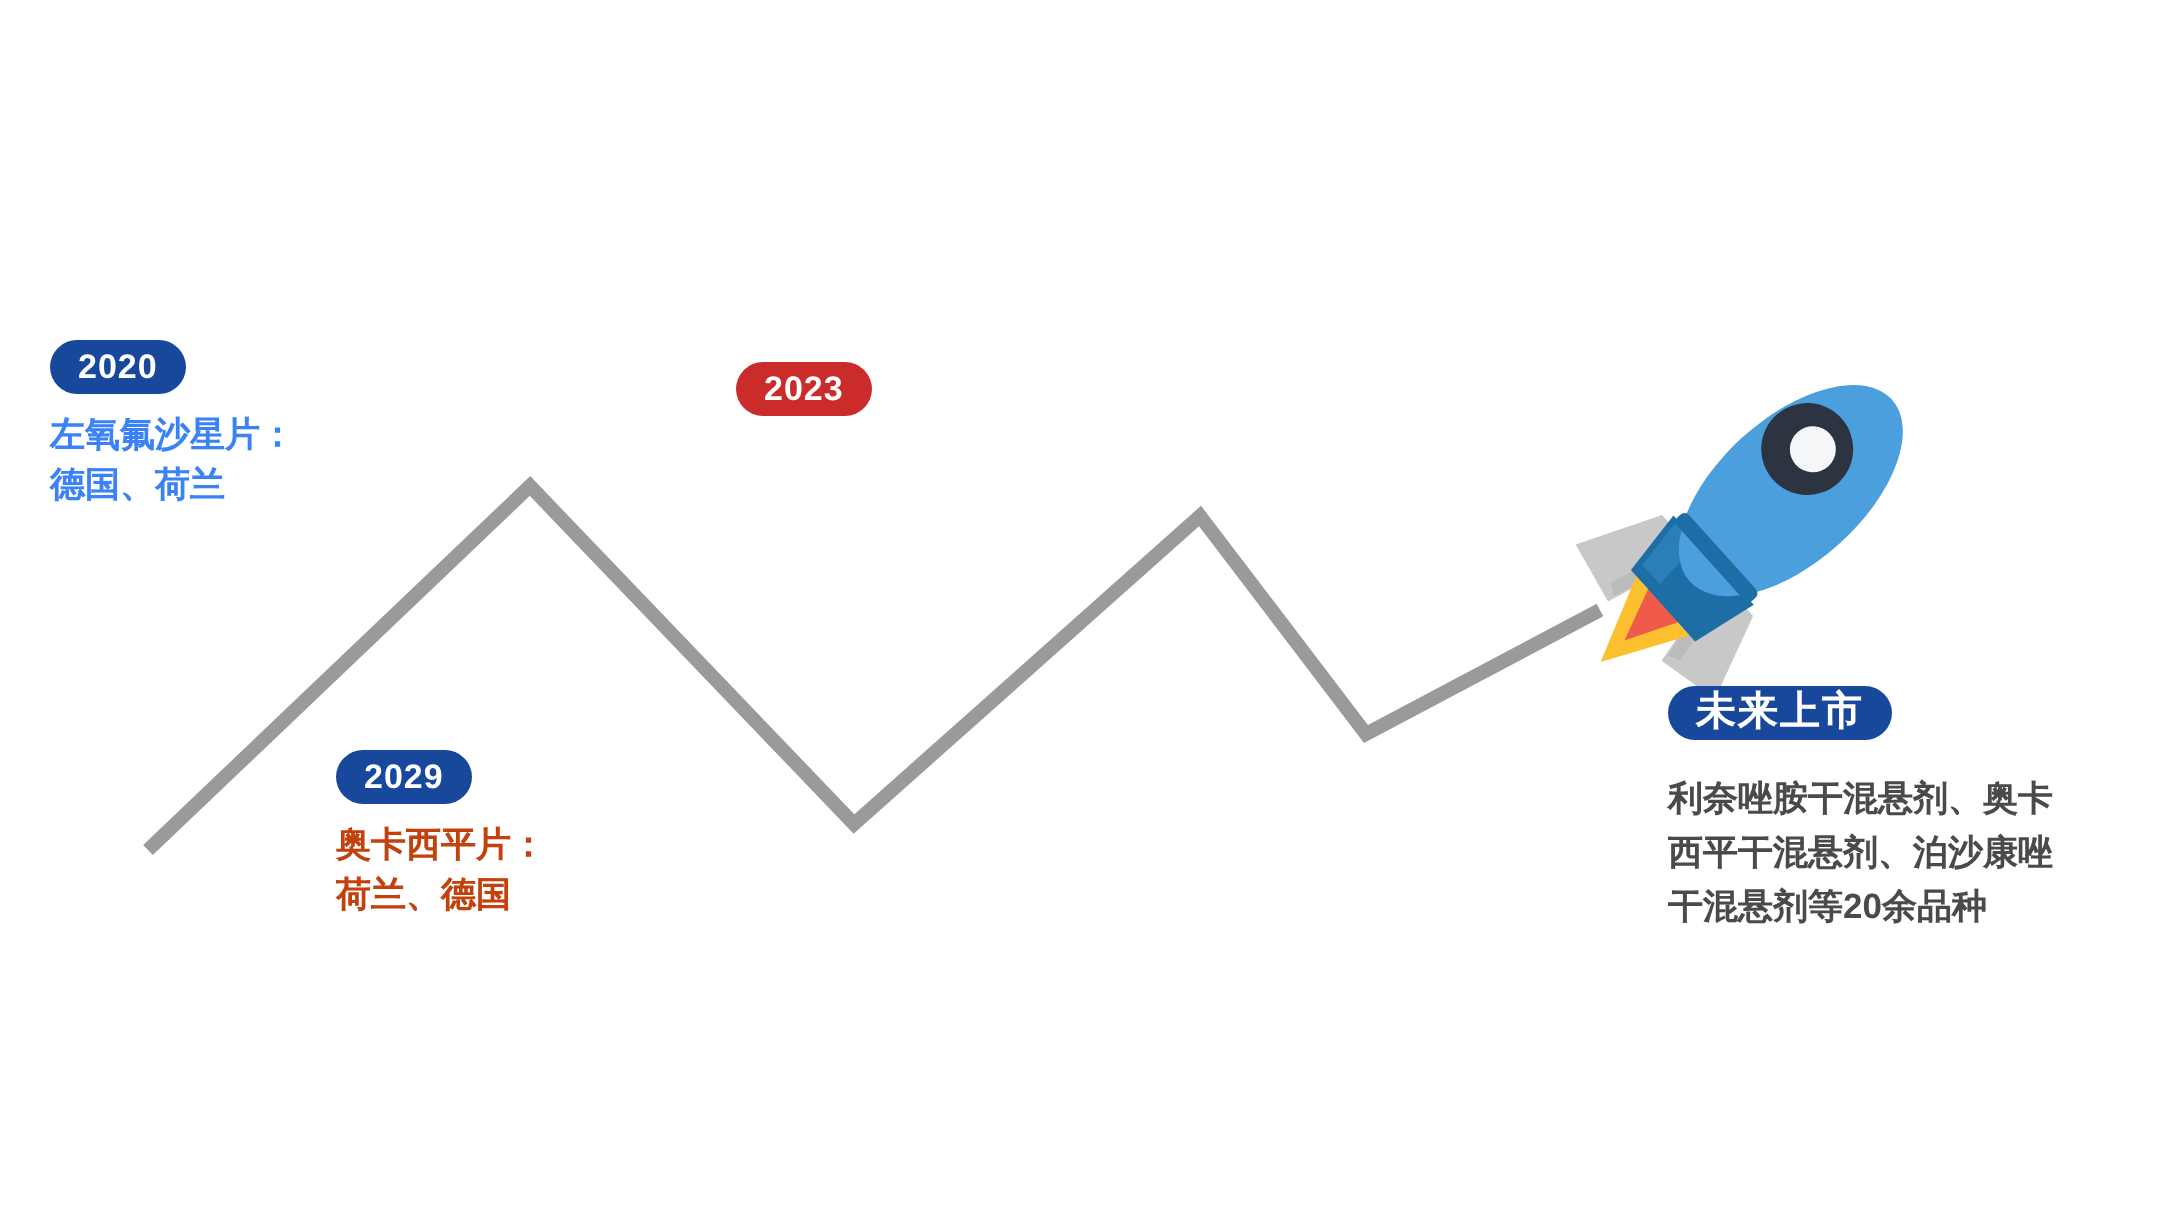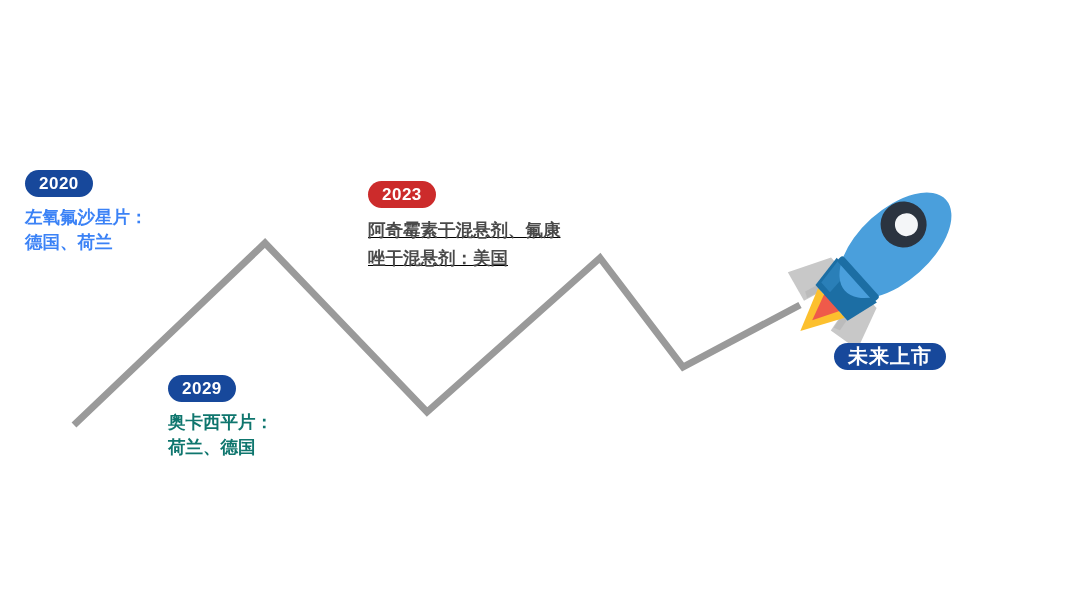--- a/index.html
+++ b/index.html
@@ -100,28 +100,29 @@
   </svg>
 
   <div class="milestone" id="ms-2020">
     <div class="badge blue" style="background: rgb(23, 72, 155);">2020</div>
     <div class="desc" style="color: #3b82f6;">左氧氟沙星片：
 德国、荷兰</div>
   </div>
 
   <div class="milestone" id="ms-2022">
     <div class="badge blue" style="background: rgb(23, 72, 155);">2029</div>
-    <div class="desc" style="color: #0f766e;">奥卡西平片：
+    <div class="desc" style="color: #c2410c;">奥卡西平片：
 荷兰、德国</div>
   </div>
 
   <div class="milestone" id="ms-2023">
     <div class="badge red" style="background: rgb(204, 43, 43);">2023</div>
-    <div class="desc wide" style="color: rgb(74, 74, 74);">阿奇霉素干混悬剂、氟康
-唑干混悬剂：美国</div>
   </div>
 
 
   <div class="milestone" id="ms-future">
     <div class="badge blue cn" style="background: rgb(23, 72, 155);">未来上市</div>
+    <div class="desc" style="color: rgb(74, 74, 74);">利奈唑胺干混悬剂、奥卡
+西平干混悬剂、泊沙康唑
+干混悬剂等20余品种</div>
   </div>
 
 </div>
 
 </body></html>

